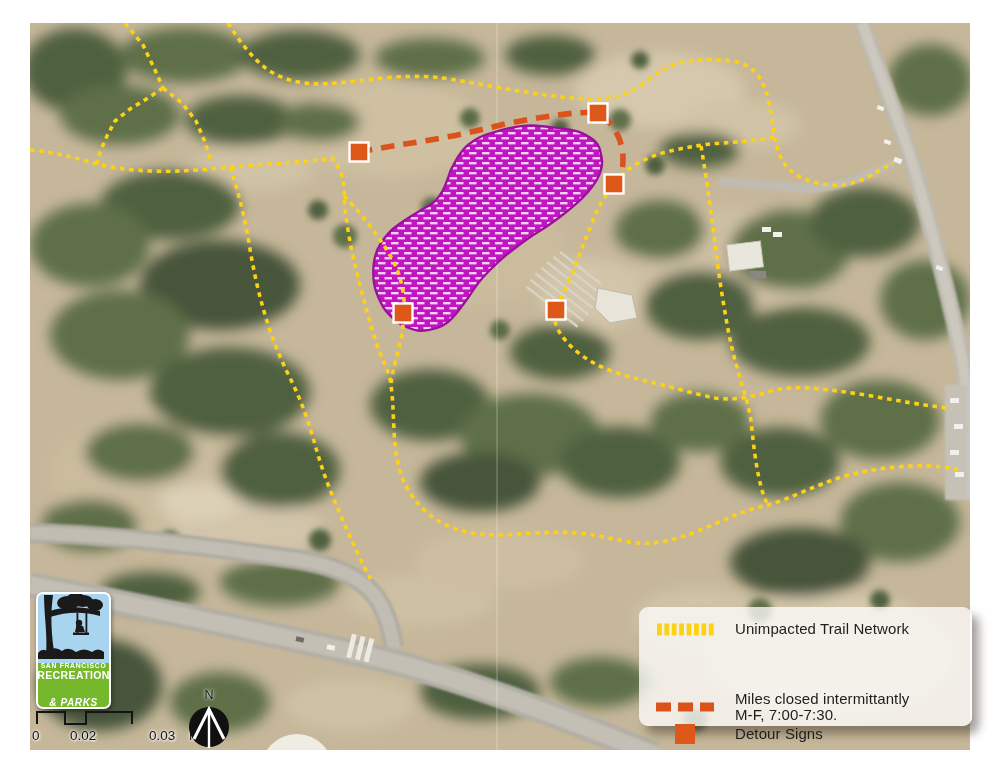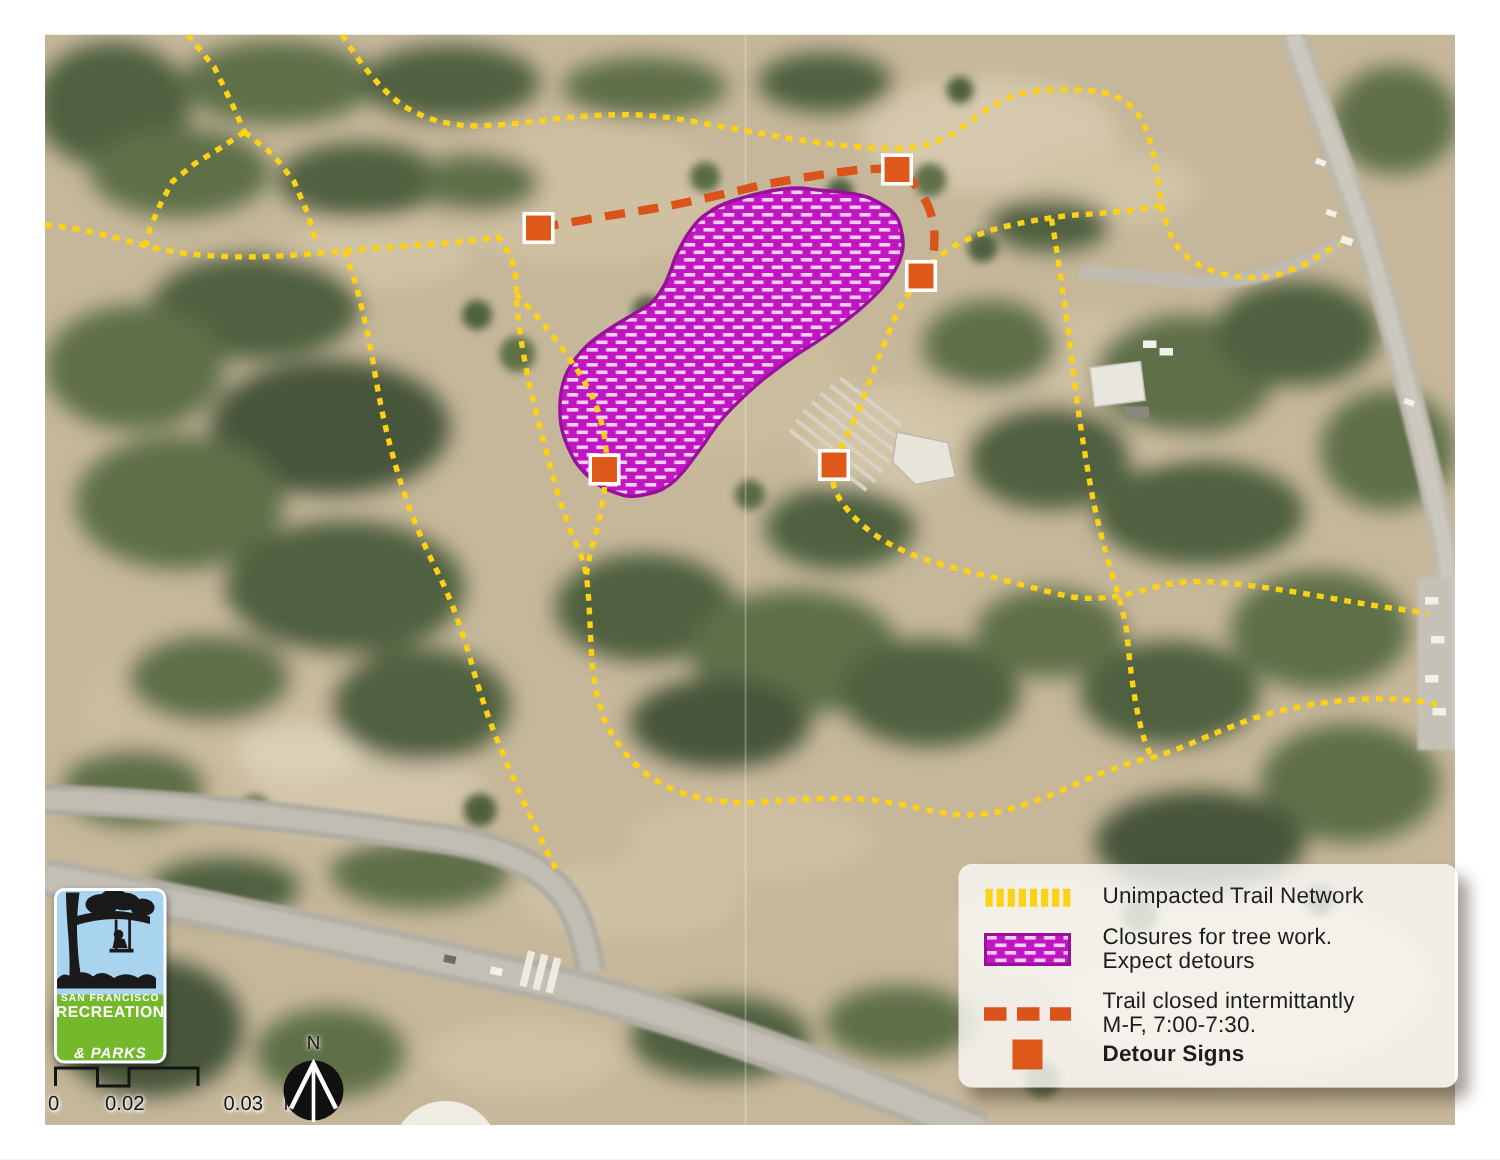--- a/index.html
+++ b/index.html
@@ -1,21 +1,21 @@
 <!DOCTYPE html>
 <html><head>
 <meta charset="utf-8">
 <style>
   html,body{margin:0;padding:0;background:#ffffff;}
   .page{position:relative;width:1000px;height:773px;background:#ffffff;overflow:hidden;
         font-family:"Liberation Sans", sans-serif;}
   .photo{position:absolute;left:30px;top:23px;width:940px;height:727px;}
 
   
-  .legend{position:absolute;left:639px;top:576px;width:333px;height:149px;
+  .legend{position:absolute;left:639px;top:607px;width:333px;height:119px;
           background:rgba(252,252,251,0.78);border-radius:9px;
           box-shadow:7px 8px 10px rgba(55,45,35,0.45);}
   .leg-row{position:absolute;left:10px;display:flex;align-items:center;}
   .swatch-cell{width:72px;display:flex;justify-content:center;align-items:center;flex:0 0 72px;}
   .leg-text{margin-left:14px;font-size:15px;line-height:16px;color:#1d1d1b;letter-spacing:.1px;}
   .leg-square{width:20px;height:20px;background:#DE5819;}
 
   
   .logo{position:absolute;left:36px;top:592px;width:71px;height:113px;
         border:2.5px solid #fff;border-radius:7px;overflow:hidden;
@@ -290,45 +290,34 @@
       <div class="swatch-cell">
         <svg width="58" height="13">
             <line x1="1" y1="6.5" x2="58" y2="6.5" stroke="#FCD116" stroke-width="12" stroke-dasharray="4.8 2.6"></line>
           </svg>
       </div>
       <div class="leg-text">
         <div>Unimpacted Trail Network</div>
       </div>
     </div>
 
-    <div class="leg-row" style="top:36px;height:42px;">
-      <div class="swatch-cell">
-        <svg width="58" height="22">
-            <rect x="1" y="1" width="56" height="20" fill="url(#closureHatch)" stroke="#99119B" stroke-width="2"></rect>
-          </svg>
-      </div>
-      <div class="leg-text">
-        <div>Closures for tree work.</div>
-        <div>Expect detours</div>
-      </div>
-    </div>
 
     <div class="leg-row" style="top:80px;height:40px;">
       <div class="swatch-cell">
         <svg width="58" height="10">
             <line x1="0" y1="5" x2="58" y2="5" stroke="#D9531B" stroke-width="9" stroke-dasharray="15 7"></line>
           </svg>
       </div>
       <div class="leg-text">
-        <div>Trail closed intermittantly</div>
+        <div>Miles closed intermittantly</div>
         <div>M-F, 7:00-7:30.</div>
       </div>
     </div>
 
-    <div class="leg-row" style="top:112px;height:30px;font-weight:bold;">
+    <div class="leg-row" style="top:112px;height:30px;">
       <div class="swatch-cell">
         <div class="leg-square"></div>
       </div>
       <div class="leg-text">
         <div>Detour Signs</div>
       </div>
     </div>
 
   </div>
 </div>

